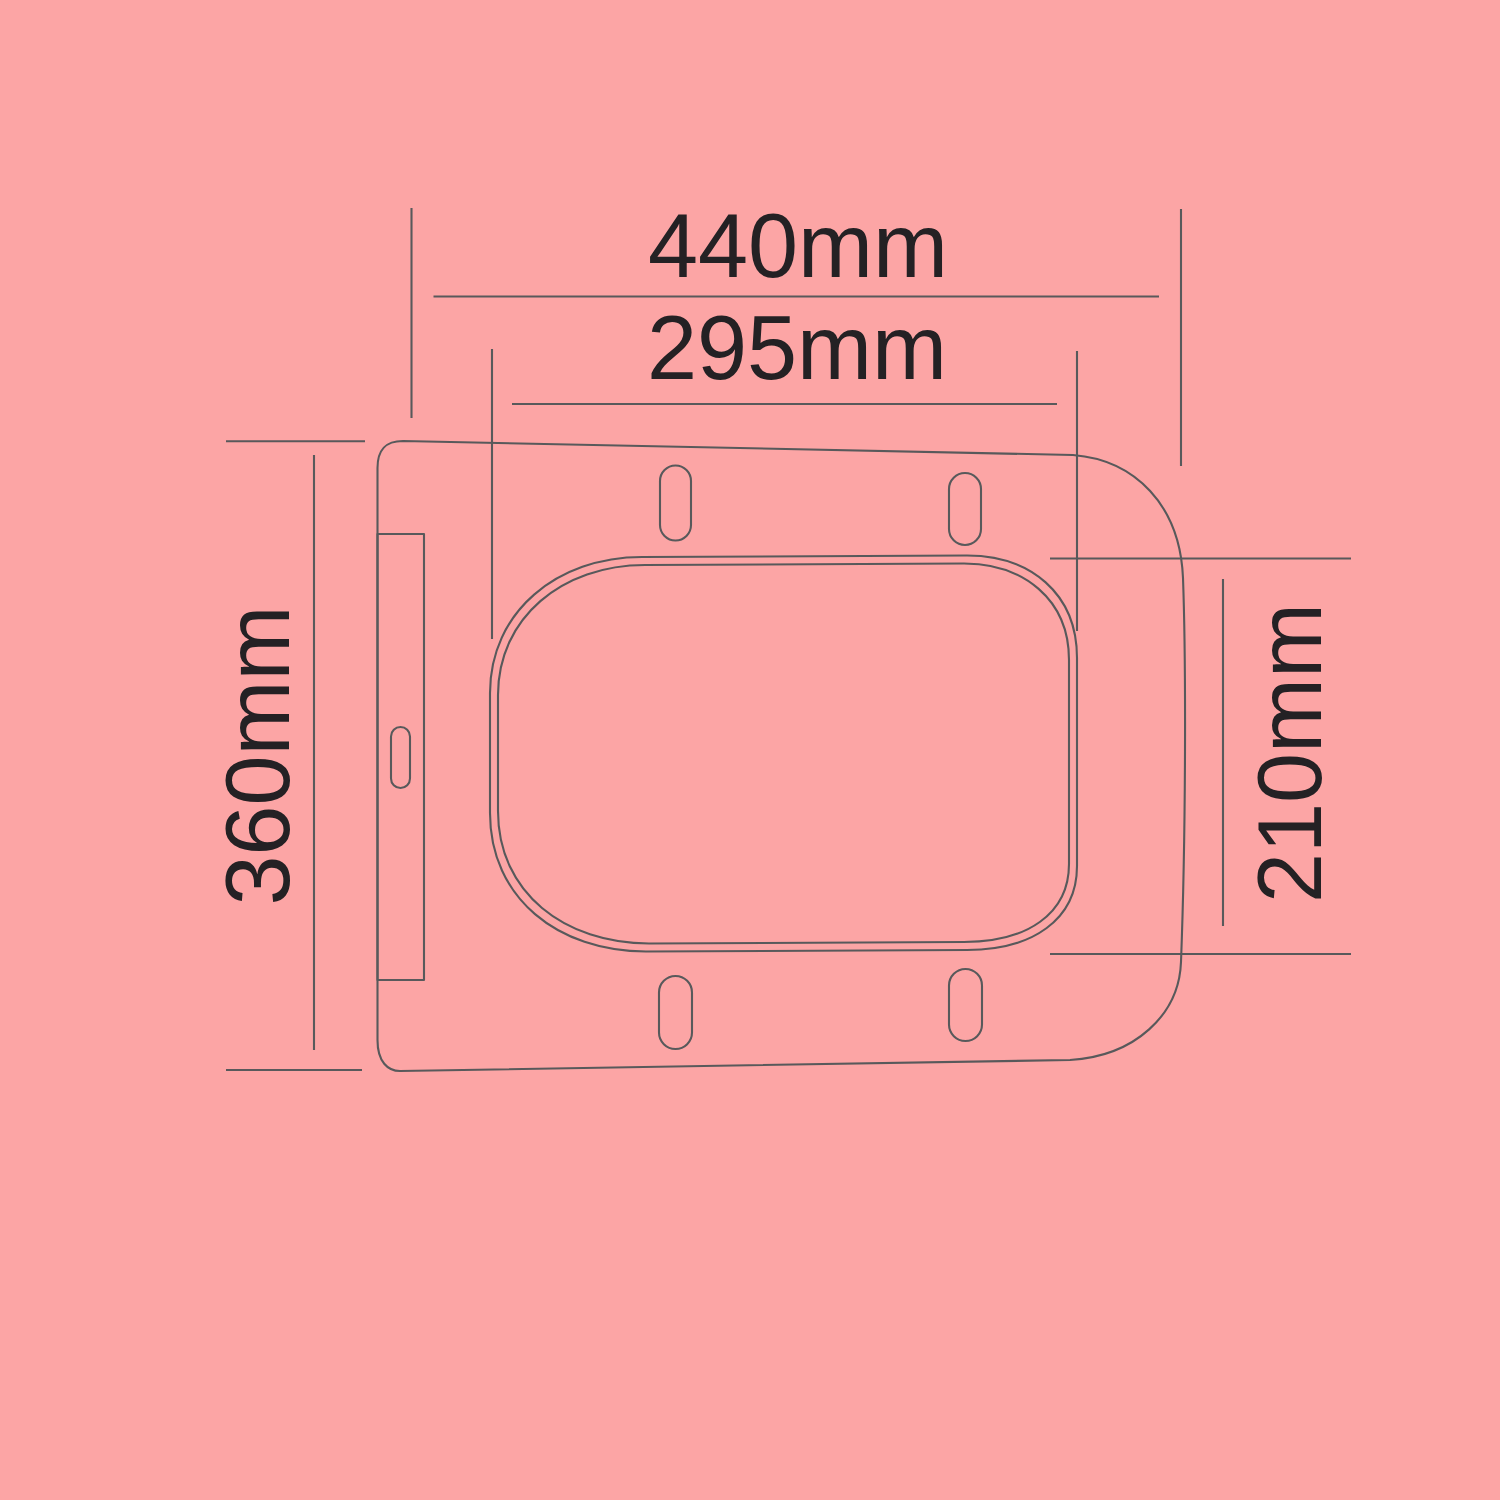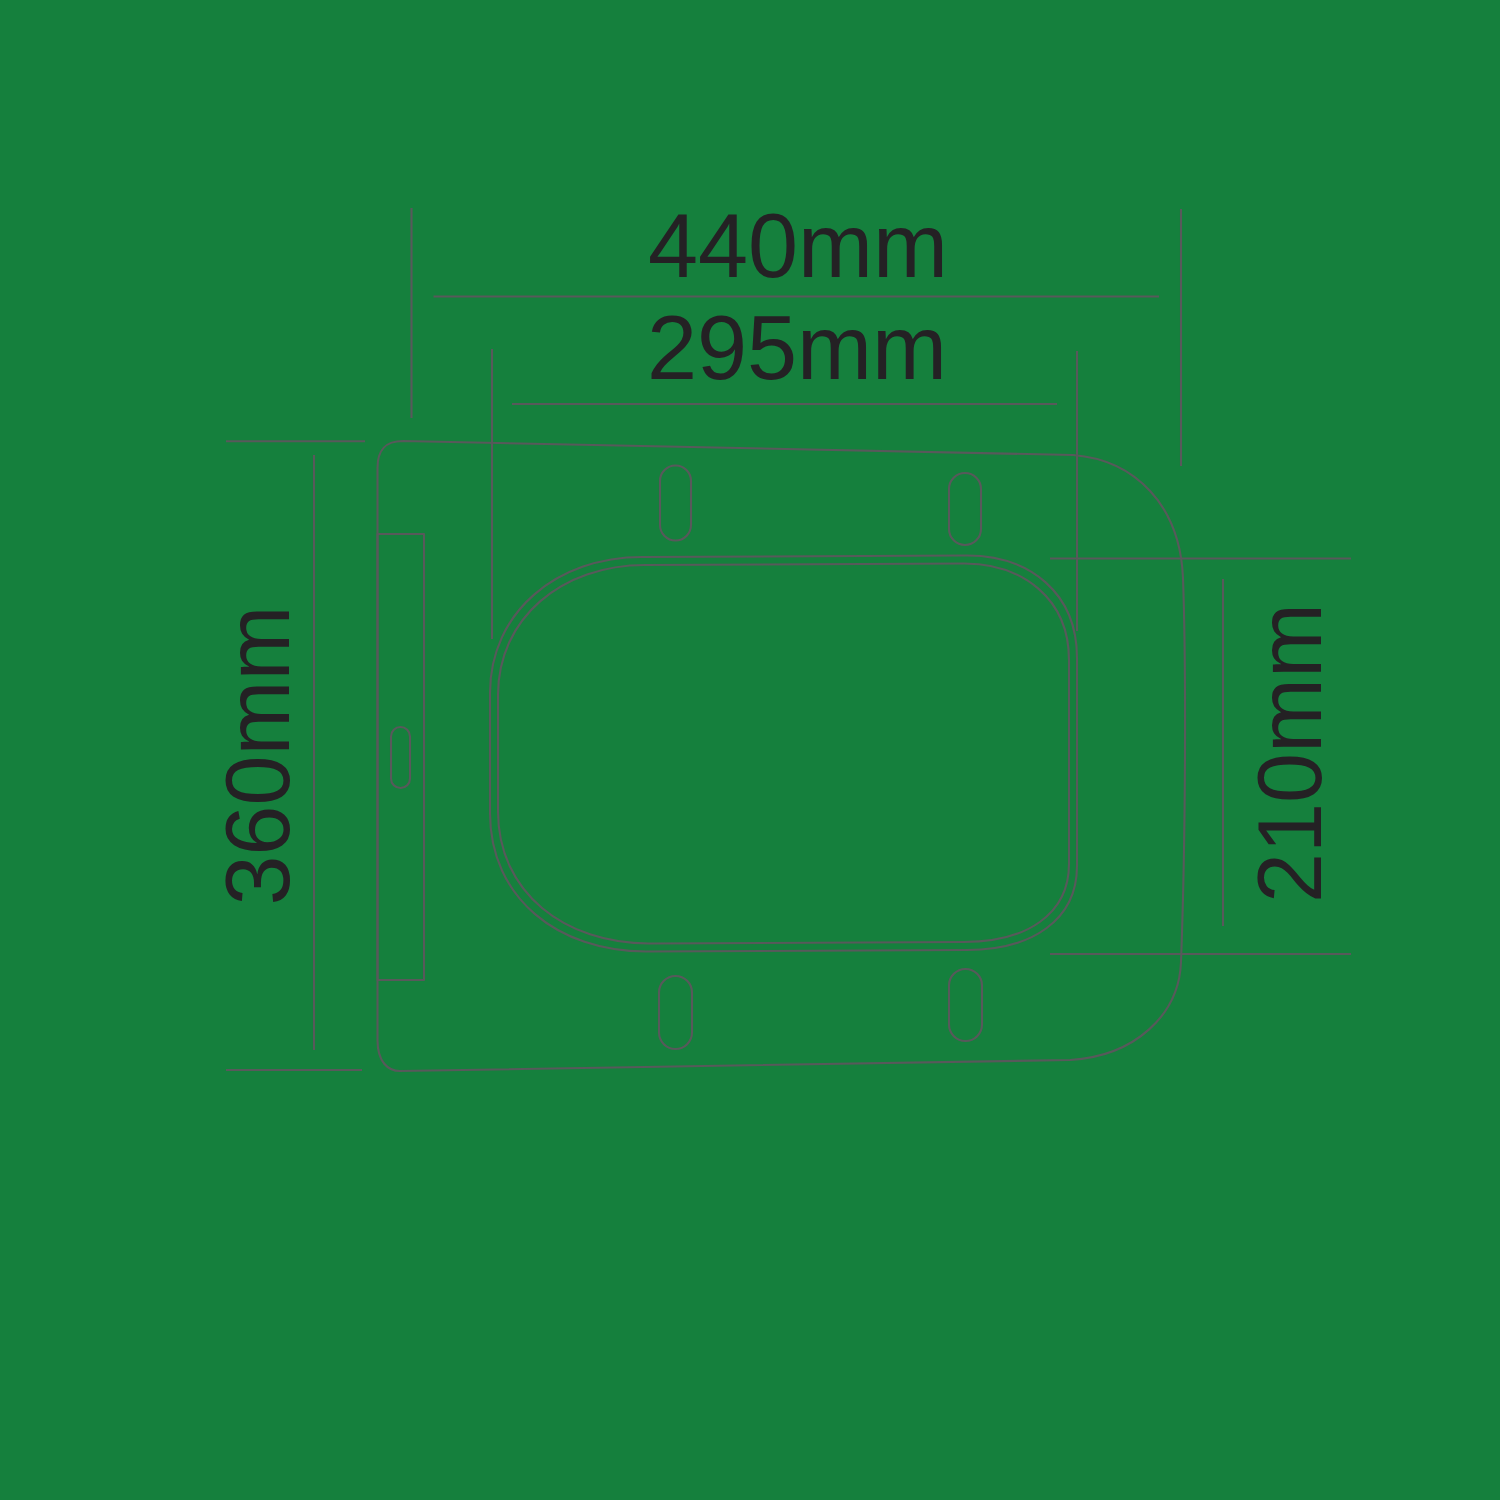--- a/index.html
+++ b/index.html
@@ -1,16 +1,16 @@
 <!DOCTYPE html>
 <html><head>
 <meta charset="utf-8">
 <style>
   html,body{margin:0;padding:0;background:#ffffff;}
-  #canvas{width:1500px;height:1500px;position:relative;background:#15803d;}
+  #canvas{width:1500px;height:1500px;position:relative;background:#fca5a5;}
   text{font-family:"Liberation Sans", sans-serif;fill:#242124;}
 </style>
 </head>
 <body>
 <div id="canvas">
 <svg width="1500" height="1500" viewBox="0 0 1500 1500">
   <g fill="none" stroke="#58595b" stroke-width="2.1" stroke-linecap="butt" stroke-linejoin="round">
 
     <path d="M 403 441 L 1073 455 C 1135 460 1180 505 1183 578 C 1186 660 1186 830 1181 962 C 1179 1015 1135 1056 1070 1060 L 400 1071 C 388 1071 377.5 1062 377.5 1040 L 377.5 468 C 377.5 450 385 441 403 441 Z"></path>
 

